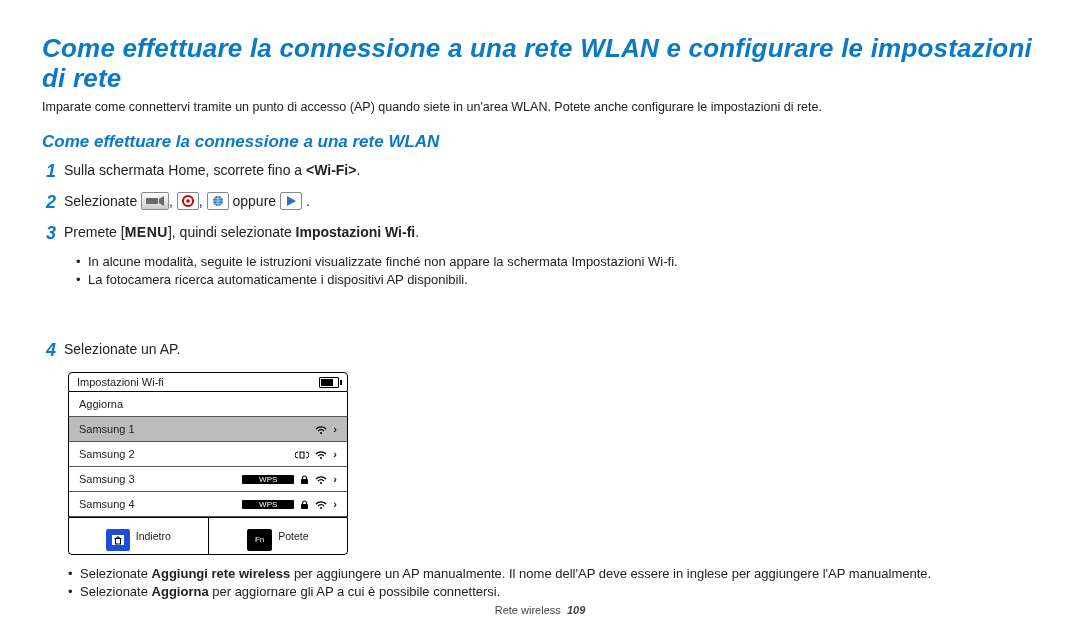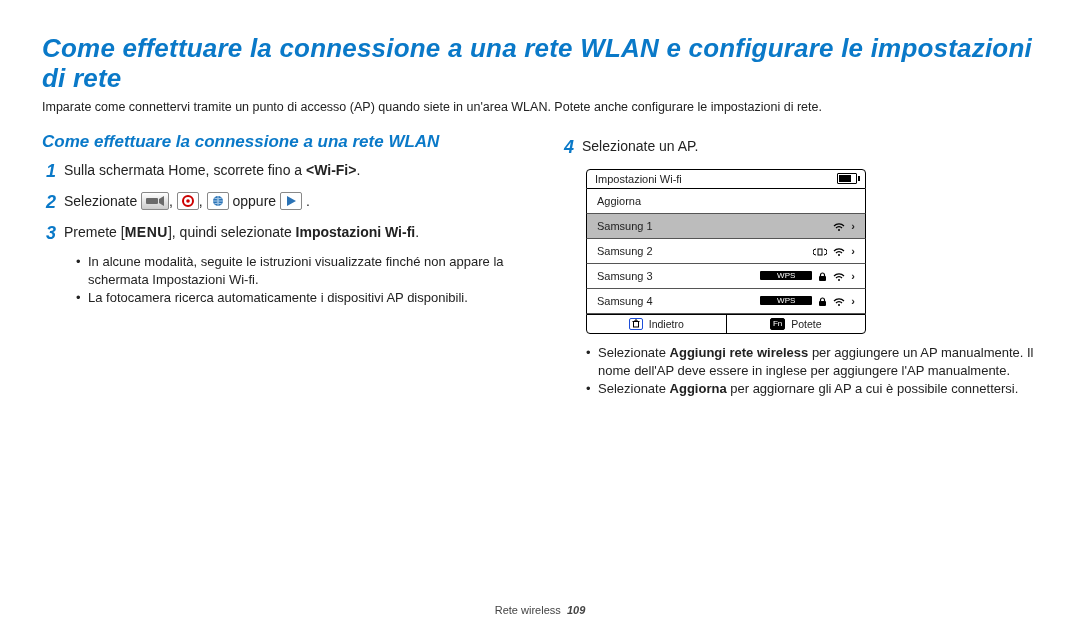--- a/index.html
+++ b/index.html
@@ -23,20 +23,21 @@
     line-height: 1.15;
     letter-spacing: 0.2px;
   }
   .intro {
     font-size: 12.5px;
     margin: 0 0 18px 0;
   }
   .columns {
     display: flex;
     gap: 40px;
+    flex-direction: column;
   }
   .col-left { flex: 1 1 50%; }
   .col-right { flex: 1 1 50%; }
   h2.section-title {
     color: #0a79c8;
     font-style: italic;
     font-weight: 700;
     font-size: 17px;
     margin: 0 0 8px 0;
   }
@@ -168,26 +169,27 @@
     flex:1;
     display:flex;
     align-items:center;
     justify-content:center;
     gap:6px;
     padding:3px 4px;
   }
   .screen .footer .fcell + .fcell{ border-left:1px solid #000; }
   .ficon{
     display:inline-block;
-    border:1px solid #1d4ed8;
+    border:6px solid #1d4ed8;
     border-radius:2px;
     font-size:8px;
     padding:0 2px;
     line-height:10px;
     height:10px;
+    margin-top:8px;
   }
   .wps-tag{
     display:inline-block;
     background:#000;
     color:#fff;
     font-size:8px;
     padding:0 17px;
     border-radius:1px;
     font-family: Arial, sans-serif;
   }

